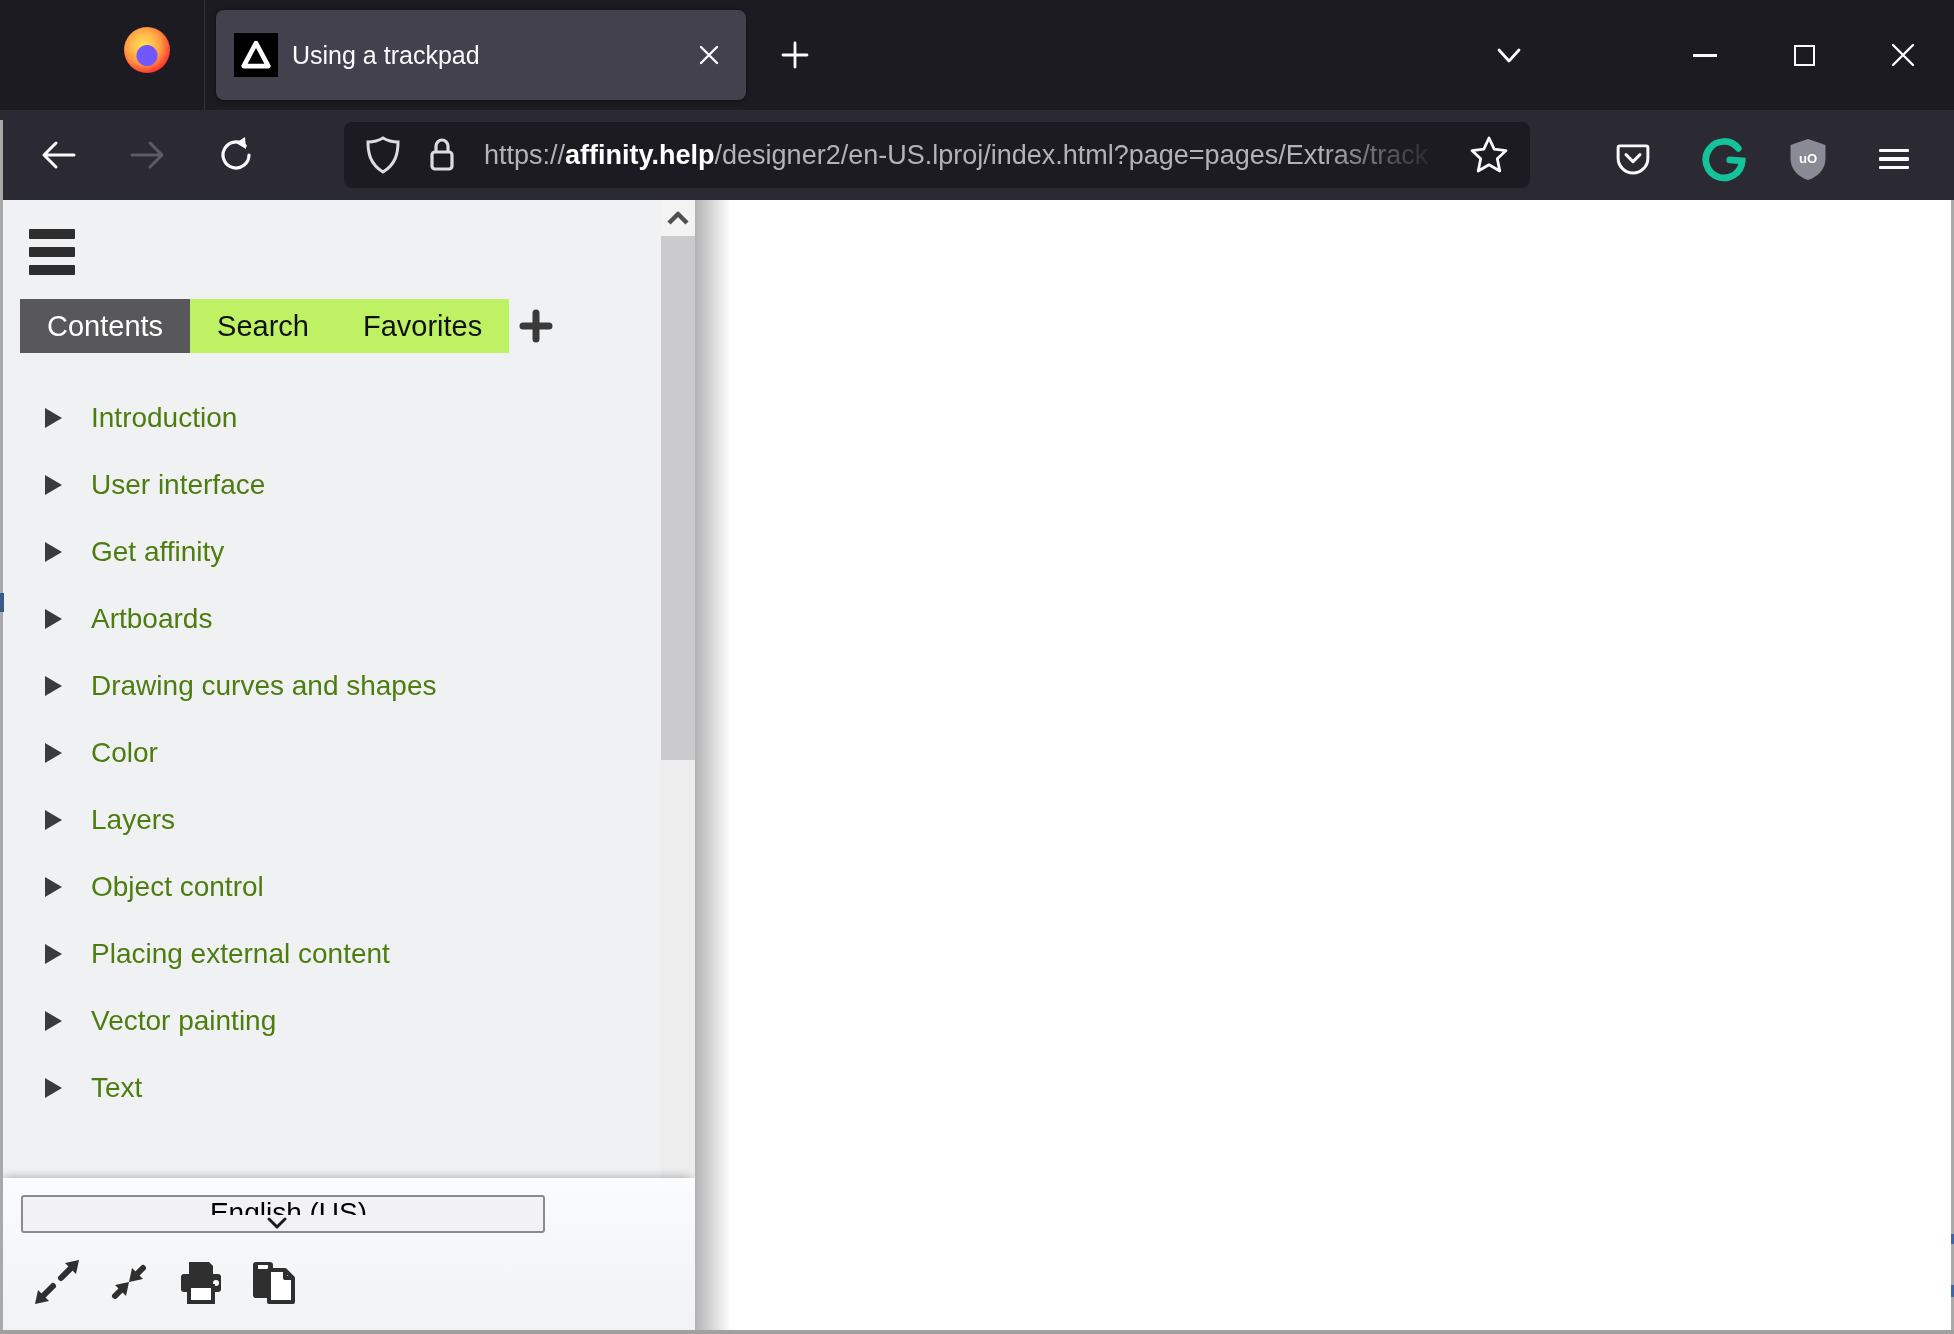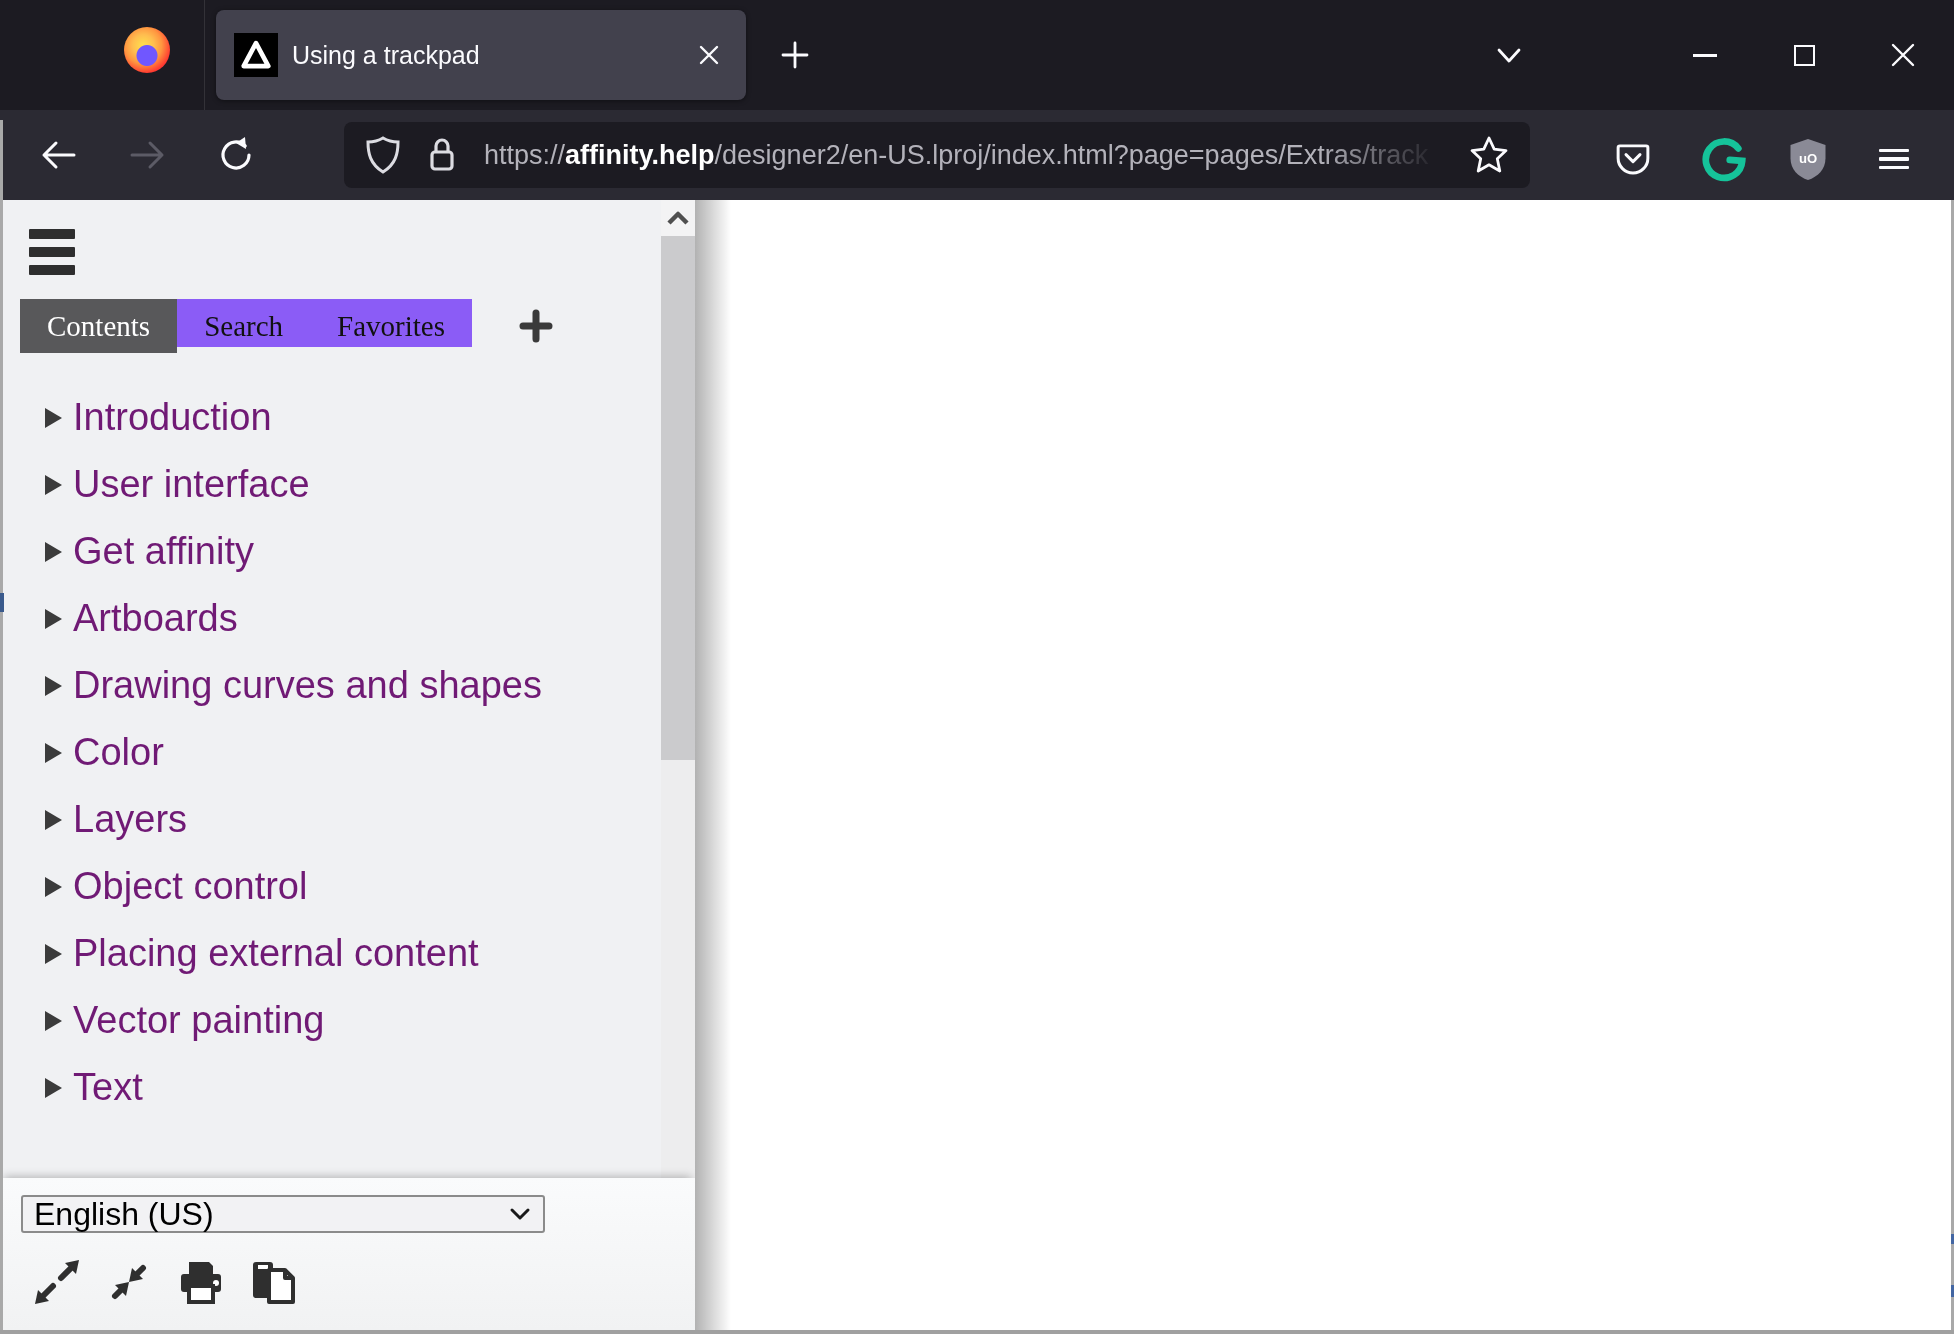--- a/index.html
+++ b/index.html
@@ -42,39 +42,39 @@
     background:linear-gradient(to right, rgba(28,27,34,0), #1c1b22 85%); pointer-events:none; }
   .star-btn { flex:0 0 auto; margin-right:18px; display:flex; align-items:center; justify-content:center; width:46px; height:46px; }
   .ext-btn { position:absolute; top:24px; width:50px; height:50px; display:flex; align-items:center; justify-content:center; }
   .pocket-btn { left:1608px; } .grammarly-btn { left:1699px; } .ublock-btn { left:1783px; } .menu-btn { left:1869px; }
   .menu-bars div { width:30px; height:3.5px; background:#fbfbfe; margin:5px 0; border-radius:1px; }
 
   
   .sidebar { position:absolute; left:0; top:200px; width:695px; height:1130px; background:#f0f1f3; }
   .sb-hamburger { position:absolute; left:29px; top:29px; width:48px; }
   .sb-hamburger div { width:46px; height:10px; background:#2e2e2e; border-radius:1px; margin-bottom:8px; }
-  .tabstrip { position:absolute; left:20px; top:99px; height:48px; background:#8b5cf6; display:flex;font-family:Liberation Serif, serif; }
+  .tabstrip { position:absolute; left:20px; top:99px; height:54px; background:#bef264; display:flex; }
   .sb-tab { height:54px; display:flex; align-items:center; padding:0 27px; font-size:29px; color:#111; }
   .sb-tab.active { background:#58585a; color:#fff; }
   .add-tab { position:absolute; left:514px; top:104px; width:44px; height:44px; display:flex; align-items:center; justify-content:center; }
   .tree { position:absolute; left:0; top:184px; width:655px; }
   .tree-row { height:67px; display:flex; align-items:center; }
   .tri { width:0; height:0; border-left:17px solid #3b3b3b; border-top:10px solid transparent;
     border-bottom:10px solid transparent; margin-left:45px; flex:0 0 auto; }
-  .tree-label { margin-left:11px; font-size:38px; color:#701a75; white-space:nowrap; }
+  .tree-label { margin-left:29px; font-size:28px; color:#4d7c0f; white-space:nowrap; }
 
   .scrollbar { position:absolute; right:0; top:0; width:34px; height:978px; background:#ededee; }
   .scroll-up { position:absolute; left:0; top:0; width:34px; height:36px; background:#f3f3f4;
     display:flex; align-items:center; justify-content:center; }
   .scroll-thumb { position:absolute; left:0; top:36px; width:34px; height:524px; background:#cbcbcd; }
 
   .bottom-panel { position:absolute; left:0; bottom:0; width:695px; height:152px;
     background:linear-gradient(180deg,#fafbfc,#f1f2f3); box-shadow:0 -5px 9px -4px rgba(0,0,0,0.28); }
   .language-select { position:absolute; left:21px; top:17px; width:524px; height:38px; background:#f2f2f4;
-    border:2px solid #8b8b8b; border-radius:3px; display:flex; align-items:center; font-size:32px; color:#000; }
+    border:2px solid #8b8b8b; border-radius:3px; display:flex; align-items:center; font-size:28px; color:#000;flex-direction:column; }
   .language-select .sel-label { margin-left:11px; flex:1; white-space:nowrap; overflow:hidden; }
   .sel-chevron { margin-right:12px; flex:0 0 auto; display:flex; }
   .panel-icons { position:absolute; left:28px; top:74px; display:flex; align-items:center; }
   .p-icon { width:58px; height:60px; margin-right:14px; display:flex; align-items:center; justify-content:center; }
 
   
   .content { position:absolute; left:695px; top:200px; right:0; bottom:0; background:#ffffff; }
   .content-shadow { position:absolute; left:0; top:0; width:36px; height:100%;
     background:linear-gradient(to right, rgba(0,0,0,0.30), rgba(0,0,0,0)); pointer-events:none; }
 

